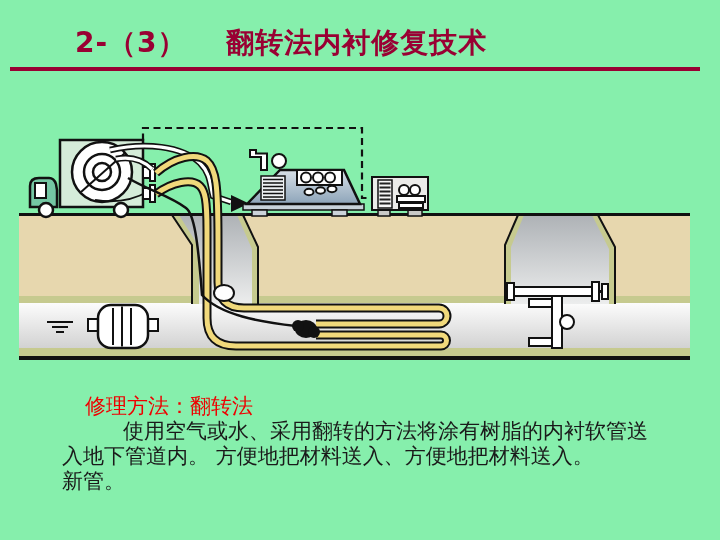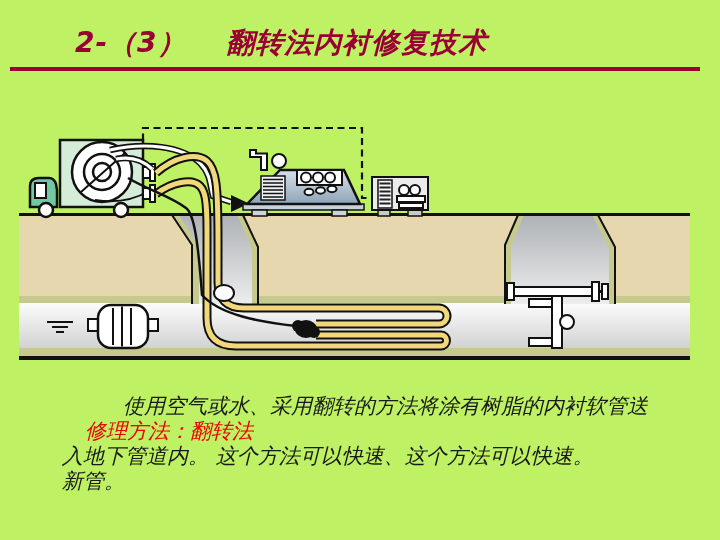--- a/index.html
+++ b/index.html
@@ -1,19 +1,18 @@
 <!DOCTYPE html>
 <html style="--title-maroon: #990033; --heading-red: #ee0000; --text-black: #1a1a1a; --soil-tan: #e7d7ae; --pipe-lining-olive: #c6ca8f; --liner-yellow: #f1d97b; --truck-mint: #d5ecd9; --truck-cab-teal: #74c7a3; --boiler-steel-blue: #9fb3c6; --outline-black: #111111;"><head>
 <meta charset="utf-8">
 <style>
   html,body{margin:0;padding:0;background:#888;}
   .slide{
-    position:relative;width:720px;height:540px;background:#bef264;overflow:hidden;
+    position:relative;width:720px;height:540px;background:#86efac;overflow:hidden;
     font-family:"DejaVu Sans",sans-serif;
-    font-style:italic;
   }
   .title{
     position:absolute;left:75px;top:26px;height:34px;line-height:34px;
     font-size:28px;font-weight:bold;letter-spacing:1px;
     color:var(--title-maroon,#990033);white-space:nowrap;
   }
   .title-rule{
     position:absolute;left:10px;top:67px;width:690px;height:4px;
     background:var(--title-maroon,#990033);
   }
@@ -179,19 +178,19 @@
       <path class="tube-i" d="M156,173 C174,157 196,152 207,161 C216,169 218,184 218,240 L218,282 Q218,308 244,308 L439,308 A8,8 0 0 1 439,324 L316,324"></path>
       <ellipse class="wf" cx="224" cy="293" rx="10" ry="8"></ellipse>
       <path d="M128,178 C148,190 170,196 186,208 C194,214 198,240 202,295 C220,315 260,322 296,326" fill="none" stroke="#111" stroke-width="2.5"></path>
       <ellipse class="ink" cx="306" cy="329" rx="11" ry="9"></ellipse>
       <circle class="ink" cx="298" cy="326" r="6"></circle>
       <circle class="ink" cx="314" cy="332" r="6"></circle>
     </g>
   </svg>
 
   <div class="caption">
+    <div class="cap-line heading">修理方法：翻转法</div>
     <div class="cap-line indent">使用空气或水、采用翻转的方法将涂有树脂的内衬软管送</div>
-    <div class="cap-line heading">修理方法：翻转法</div>
-    <div class="cap-line">入地下管道内。 这个方法可以快速、这个方法可以快速。</div>
+    <div class="cap-line">入地下管道内。 方便地把材料送入、方便地把材料送入。</div>
     <div class="cap-line">新管。</div>
   </div>
 
 </div>
 
 </body></html>

